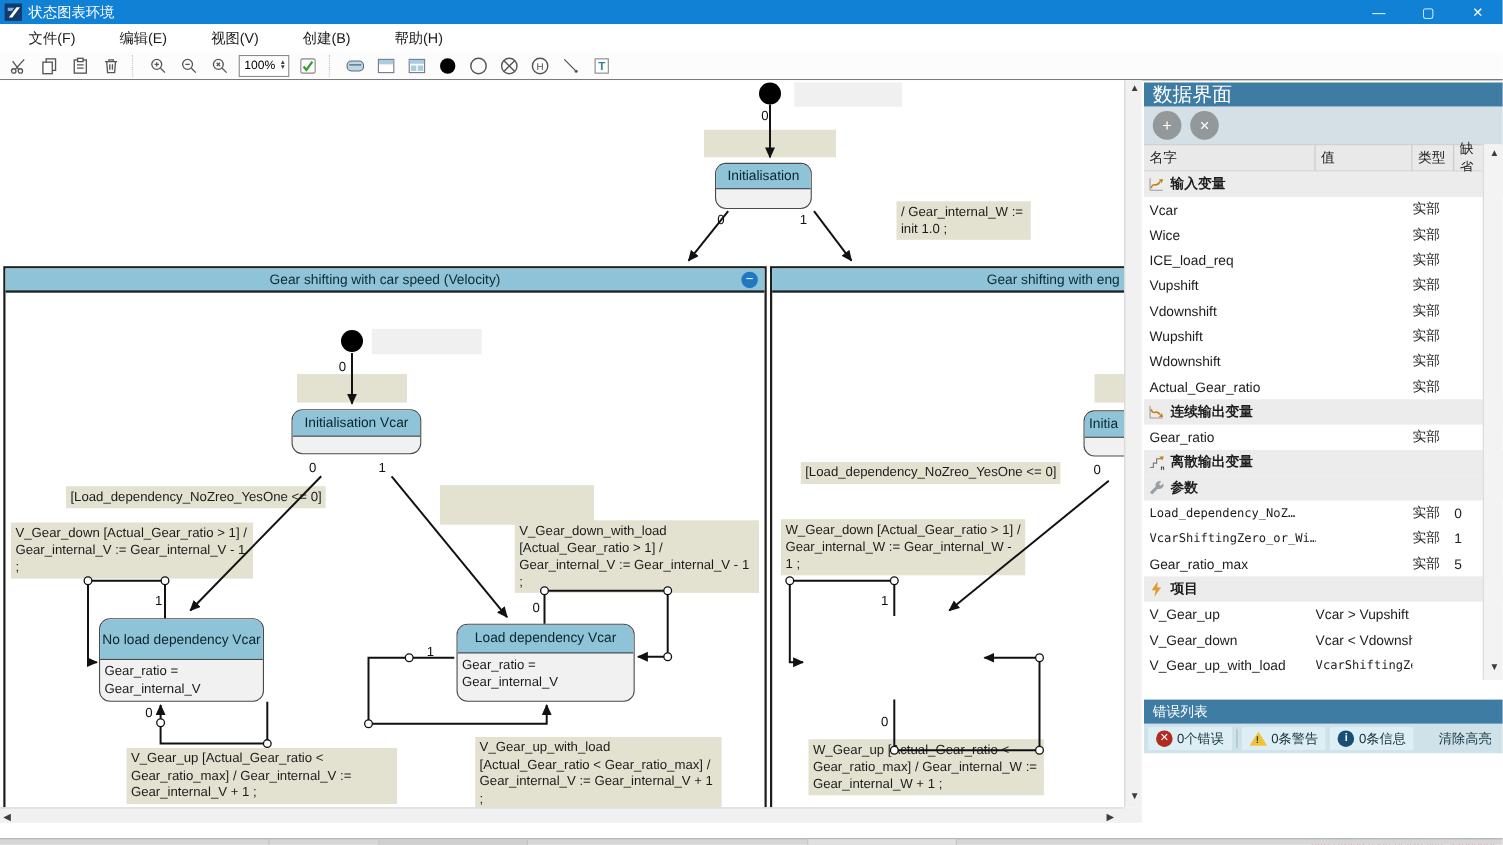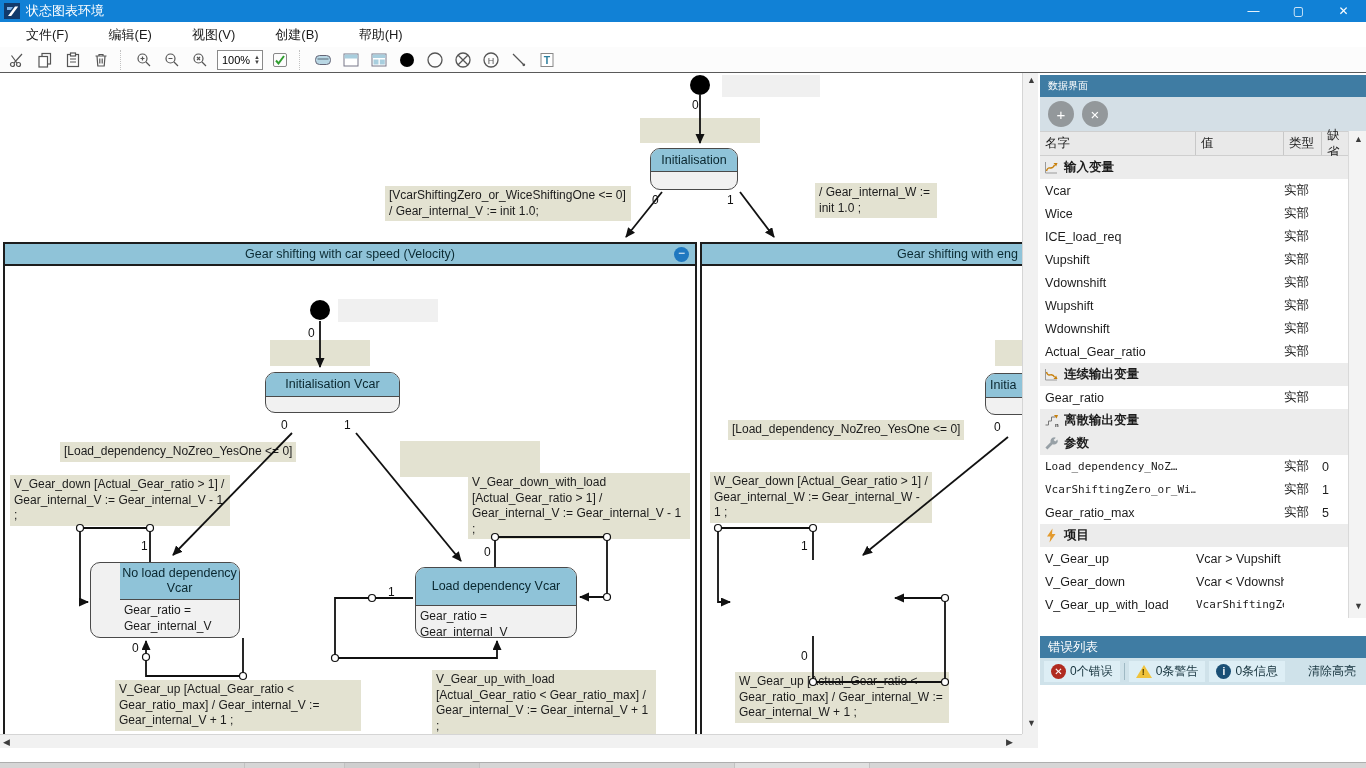--- a/index.html
+++ b/index.html
@@ -43,21 +43,21 @@
     padding:2px 4px; z-index:3; }
   .nowrap { white-space:nowrap; }
   .band { position:absolute; z-index:2; }
   .beige { background:#e3e2d1; }
   .gray { background:#f0f0f0; }
   .num { position:absolute; font-size:12px; color:#111; z-index:5; }
   .sbar { position:absolute; background:#f1f1f1; z-index:8; color:#3c3c3c; }
   .sarrow { position:absolute; font-size:9px; color:#3c3c3c; }
   
   #panel { position:absolute; left:1040px; top:75px; width:326px; height:693px; background:#fff; }
-  .phead { height:22px; background:#3f7ca3; color:#fff; font-size:10px; display:flex;
+  .phead { height:22px; background:#3f7ca3; color:#fff; font-size:18px; display:flex;
     align-items:center; padding-left:8px; }
   #ptools { height:34px; background:#d4dfe6; display:flex; align-items:center; gap:8px; padding-left:8px; }
   .circ-btn { width:26px; height:26px; border-radius:50%; background:#93989b; color:#fff;
     display:flex; align-items:center; justify-content:center; font-size:15px; }
   #pcolhead { height:25px; background:#e9e9e9; border-top:1px solid #cfcfcf; border-bottom:1px solid #cfcfcf;
     display:flex; align-items:center; font-size:12.5px; color:#222; position:relative; }
   #pcolhead span { border-right:1px solid #c8c8c8; height:100%; display:flex; align-items:center; padding-left:5px; }
   #variables-table-body { position:relative; }
   .prow, .psec { height:23px; display:flex; align-items:center; font-size:12.5px; color:#1c1c1c; }
   .psec { background:#ececec; font-weight:bold; gap:5px; padding-left:4px; }
@@ -242,45 +242,44 @@
     </div>
   </div>
 
   <div class="band gray" style="left:722px; top:2px;   width:98px;  height:22px;"></div>
   <div class="band beige" style="left:640px; top:45px;  width:120px; height:25px;"></div>
   <div class="band gray" style="left:338px; top:226px; width:100px; height:23px;"></div>
   <div class="band beige" style="left:270px; top:267px; width:100px; height:26px;"></div>
   <div class="band beige" style="left:400px; top:368px; width:140px; height:36px;"></div>
   <div class="band beige" style="left:995px; top:267px; width:40px;  height:26px;"></div>
 
-  <div class="tl" style="left:385px; top:113px; width:246px;">[VcarShiftingZero_or_WiceShiftingOne &lt;= 0] / Gear_internal_V := init 1.0;</div>
   <div class="tl" style="left:815px; top:110px; width:122px;">/ Gear_internal_W := init 1.0 ;</div>
   <div class="tl nowrap" style="left:60px;  top:369px;">[Load_dependency_NoZreo_YesOne &lt;= 0]</div>
   <div class="tl" style="left:10px;  top:402px; width:220px;">V_Gear_down [Actual_Gear_ratio &gt; 1] / Gear_internal_V := Gear_internal_V - 1 ;</div>
   <div class="tl" style="left:468px; top:400px; width:222px;">V_Gear_down_with_load [Actual_Gear_ratio &gt; 1] / Gear_internal_V := Gear_internal_V - 1 ;</div>
   <div class="tl" style="left:115px; top:607px; width:246px;">V_Gear_up [Actual_Gear_ratio &lt; Gear_ratio_max] / Gear_internal_V := Gear_internal_V + 1 ;</div>
   <div class="tl" style="left:432px; top:597px; width:224px;">V_Gear_up_with_load [Actual_Gear_ratio &lt; Gear_ratio_max] / Gear_internal_V := Gear_internal_V + 1 ;</div>
   <div class="tl nowrap" style="left:728px; top:347px;">[Load_dependency_NoZreo_YesOne &lt;= 0]</div>
   <div class="tl" style="left:710px; top:399px; width:222px;">W_Gear_down [Actual_Gear_ratio &gt; 1] / Gear_internal_W := Gear_internal_W - 1 ;</div>
   <div class="tl" style="left:735px; top:599px; width:214px;">W_Gear_up [Actual_Gear_ratio &lt; Gear_ratio_max] / Gear_internal_W := Gear_internal_W + 1 ;</div>
 
   <div class="state" style="left:650px; top:75px; width:88px; height:42px;">
     <div class="shd" style="height:23px;">Initialisation</div>
         <div class="sbd"></div>
   </div>
-  <div class="state" style="left:265px; top:299px; width:135px; height:41px;">
+  <div class="state" style="left:265px; top:299px; width:118px; height:41px;">
     <div class="shd" style="height:24px;">Initialisation Vcar</div>
         <div class="sbd"></div>
   </div>
-  <div class="state" style="left:90px; top:489px; width:150px; height:76px;padding-left:29px;">
+  <div class="state" style="left:90px; top:489px; width:150px; height:76px;">
     <div class="shd" style="height:37px;">No load dependency Vcar</div>
     <div class="sbd">Gear_ratio = Gear_internal_V</div>
   </div>
   <div class="state" style="left:415px; top:494px; width:162px; height:71px;">
-    <div class="shd" style="height:38px;">Load dependency Vcar</div>
+    <div class="shd" style="height:26px;">Load dependency Vcar</div>
     <div class="sbd">Gear_ratio = Gear_internal_V</div>
   </div>
   <div class="state" style="left:985px; top:300px; width:60px; height:42px;">
     <div class="shd" style="height:24px; justify-content:flex-start; padding-left:4px;">Initia</div>
         <div class="sbd"></div>
   </div>
 
   <span class="num" style="left:692px; top:25px;">0</span>
   <span class="num" style="left:652px; top:120px;">0</span>
   <span class="num" style="left:727px; top:120px;">1</span>

